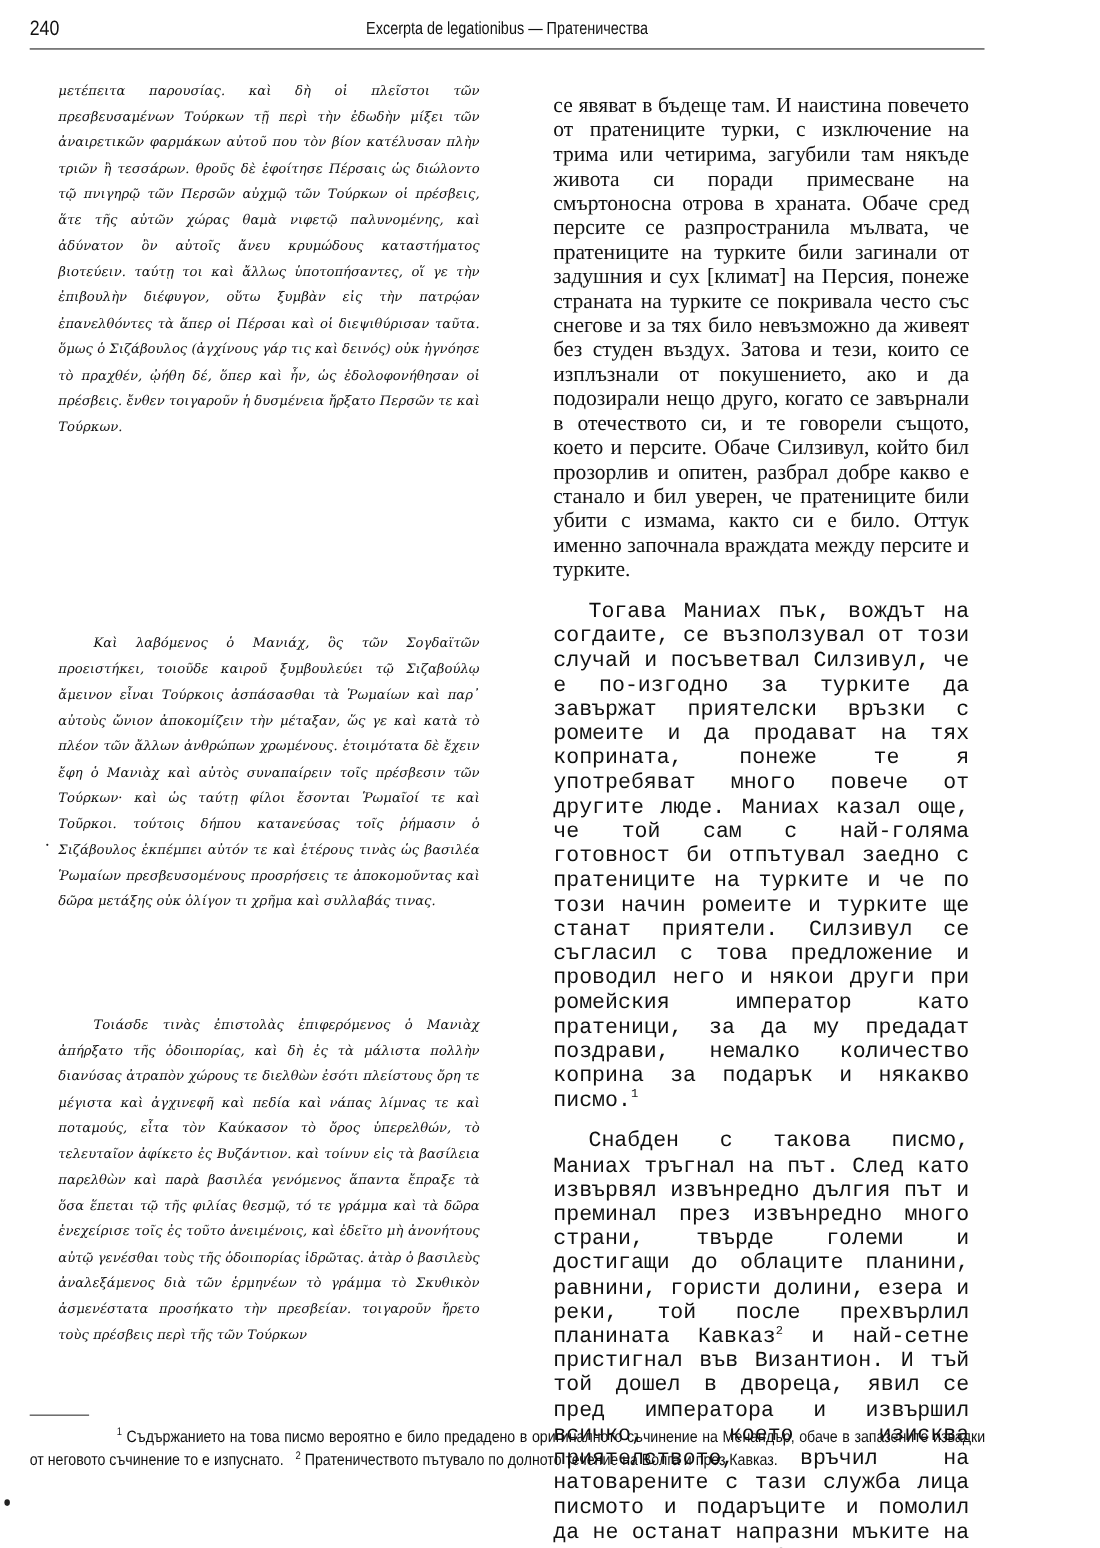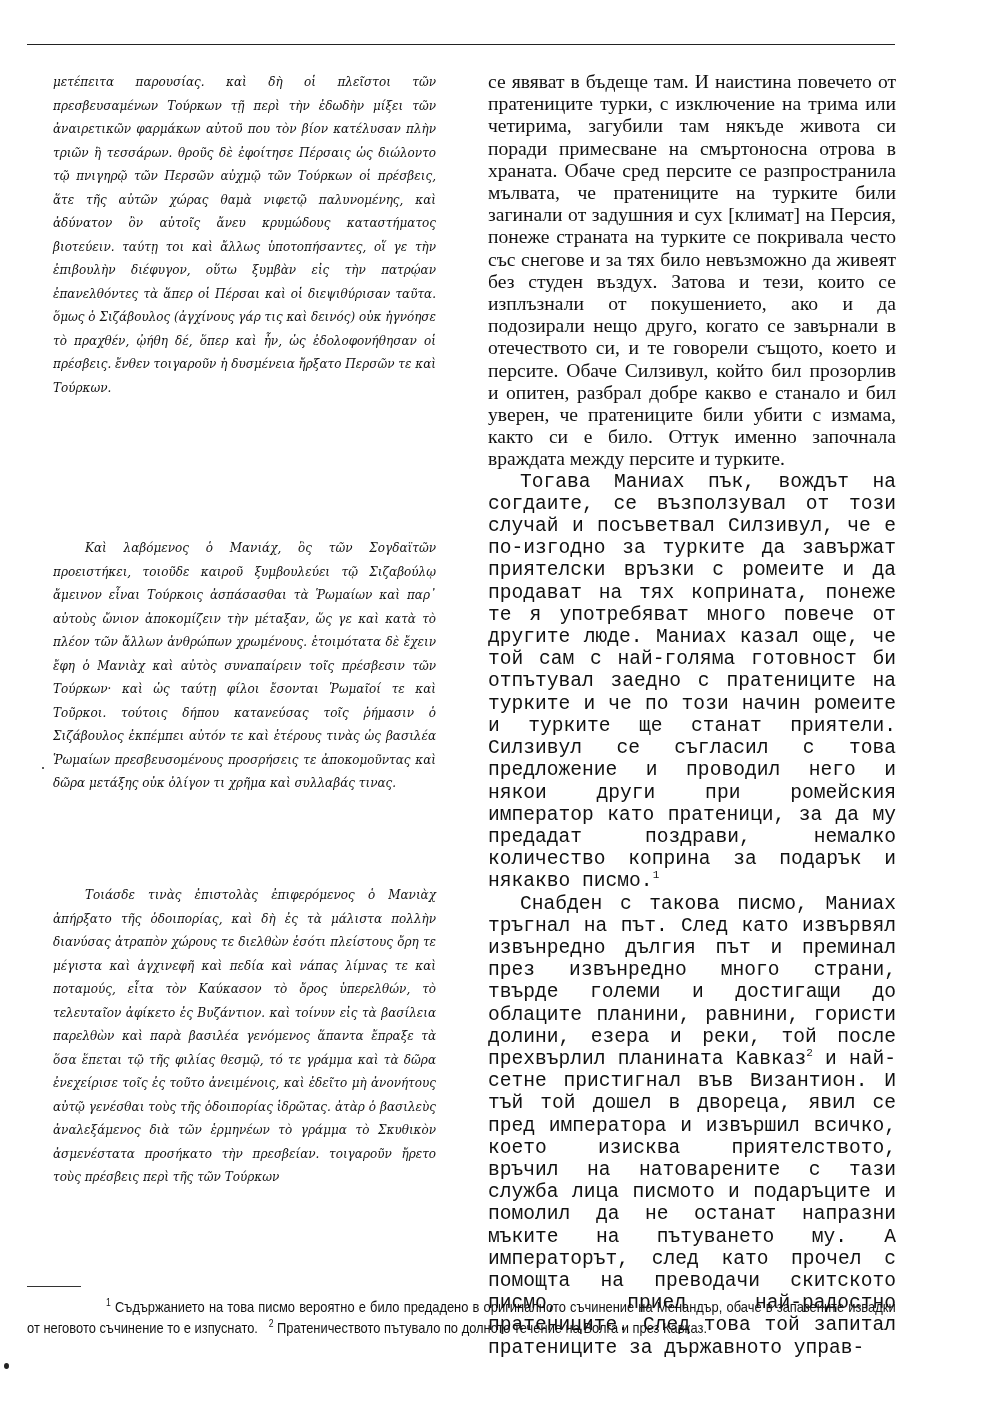--- a/index.html
+++ b/index.html
@@ -5,42 +5,46 @@
   html, body { margin:0; padding:0; background:#ffffff; }
   body { width:1000px; height:1407px; position:relative; overflow:hidden; color:#111; }
   .page { position:absolute; left:0; top:0; width:1000px; height:1407px; }
   .header { position:absolute; left:27px; top:14px; width:868px; height:28px; }
   .page-num { position:absolute; left:0; top:2px; font-family:"Liberation Sans Narrow","Liberation Sans",sans-serif; font-size:19px; letter-spacing:0; transform:scaleX(0.85); transform-origin:left; }
   .running-title { position:absolute; left:0; width:100%; top:4px; text-align:center; font-family:"Liberation Sans",sans-serif; font-size:16px; transform:scaleX(0.82); transform-origin:center; }
   .header-rule { position:absolute; left:27px; top:44px; width:868px; height:0; border-top:1.6px solid #222; }
 
   .greek-col { position:absolute; left:53px; width:383px; font-family:"DejaVu Serif",serif; font-style:italic; font-size:12px; line-height:23.5px; text-align:justify; }
   .greek-col p { margin:0; }
-  .greek-col .indent { text-indent:32px; }
+  .greek-col .indent { text-indent:32px;margin-top:36px; }
   .g1 { top:71px; }
   .g2 { top:537px; }
   .g3 { top:884px; }
 
   .bg-col { position:absolute; left:488px; top:71px; width:408px; font-family:"Liberation Serif",serif; font-size:19.6px; line-height:22.2px; text-align:justify; }
-  .bg-col p { margin:0; }
+  .bg-col p { margin:15px; }
   .bg-col .indent { text-indent:32px;font-family:Liberation Mono, monospace; }
   sup { font-size:11px; vertical-align:super; line-height:0; }
 
   .fn-rule { position:absolute; left:27px; top:1286px; width:54px; border-top:1px solid #333; }
   .footnotes { position:absolute; left:27px; top:1296px; width:868px; font-family:"Liberation Sans",sans-serif; font-size:15px; line-height:21px; text-align:justify; transform:scaleX(0.86); transform-origin:left; width:1010px; }
   .footnotes p { margin:0; text-indent:92px; }
   .fn-mark { font-size:10px; vertical-align:super; line-height:0; }
 
   .speck { position:absolute; background:#222; border-radius:50%; }
 </style>
 </head>
 <body>
 
 <div class="page">
 
+  <div class="header">
+    <span class="page-num">240</span>
+    <div class="running-title">Excerpta de legationibus — Пратеничества</div>
+  </div>
   <div class="header-rule"></div>
 
   <div class="greek-col g1">
     <p>μετέπειτα παρουσίας. καὶ δὴ οἱ πλεῖστοι τῶν πρεσβευσαμένων Τούρκων τῇ περὶ τὴν ἐδωδὴν μίξει τῶν ἀναιρετικῶν φαρμάκων αὐτοῦ που τὸν βίον κατέλυσαν πλὴν τριῶν ἢ τεσσάρων. θροῦς δὲ ἐφοίτησε Πέρσαις ὡς διώλοντο τῷ πνιγηρῷ τῶν Περσῶν αὐχμῷ τῶν Τούρκων οἱ πρέσβεις, ἅτε τῆς αὐτῶν χώρας θαμὰ νιφετῷ παλυνομένης, καὶ ἀδύνατον ὂν αὐτοῖς ἄνευ κρυμώδους καταστήματος βιοτεύειν. ταύτῃ τοι καὶ ἄλλως ὑποτοπήσαντες, οἵ γε τὴν ἐπιβουλὴν διέφυγον, οὕτω ξυμβὰν εἰς τὴν πατρῴαν ἐπανελθόντες τὰ ἅπερ οἱ Πέρσαι καὶ οἱ διεψιθύρισαν ταῦτα. ὅμως ὁ Σιζάβουλος (ἀγχίνους γάρ τις καὶ δεινός) οὐκ ἠγνόησε τὸ πραχθέν, ᾠήθη δέ, ὅπερ καὶ ἦν, ὡς ἐδολοφονήθησαν οἱ πρέσβεις. ἔνθεν τοιγαροῦν ἡ δυσμένεια ἤρξατο Περσῶν τε καὶ Τούρκων.</p>
   </div>
   <div class="greek-col g2">
     <p class="indent">Καὶ λαβόμενος ὁ Μανιάχ, ὃς τῶν Σογδαϊτῶν προειστήκει, τοιοῦδε καιροῦ ξυμβουλεύει τῷ Σιζαβούλῳ ἄμεινον εἶναι Τούρκοις ἀσπάσασθαι τὰ Ῥωμαίων καὶ παρ᾽ αὐτοὺς ὤνιον ἀποκομίζειν τὴν μέταξαν, ὥς γε καὶ κατὰ τὸ πλέον τῶν ἄλλων ἀνθρώπων χρωμένους. ἑτοιμότατα δὲ ἔχειν ἔφη ὁ Μανιὰχ καὶ αὐτὸς συναπαίρειν τοῖς πρέσβεσιν τῶν Τούρκων· καὶ ὡς ταύτῃ φίλοι ἔσονται Ῥωμαῖοί τε καὶ Τοῦρκοι. τούτοις δήπου κατανεύσας τοῖς ῥήμασιν ὁ Σιζάβουλος ἐκπέμπει αὐτόν τε καὶ ἑτέρους τινὰς ὡς βασιλέα Ῥωμαίων πρεσβευσομένους προσρήσεις τε ἀποκομοῦντας καὶ δῶρα μετάξης οὐκ ὀλίγον τι χρῆμα καὶ συλλαβάς τινας.</p>
   </div>
   <div class="greek-col g3">
     <p class="indent">Τοιάσδε τινὰς ἐπιστολὰς ἐπιφερόμενος ὁ Μανιὰχ ἀπήρξατο τῆς ὁδοιπορίας, καὶ δὴ ἐς τὰ μάλιστα πολλὴν διανύσας ἀτραπὸν χώρους τε διελθὼν ἐσότι πλείστους ὄρη τε μέγιστα καὶ ἀγχινεφῆ καὶ πεδία καὶ νάπας λίμνας τε καὶ ποταμούς, εἶτα τὸν Καύκασον τὸ ὄρος ὑπερελθών, τὸ τελευταῖον ἀφίκετο ἐς Βυζάντιον. καὶ τοίνυν εἰς τὰ βασίλεια παρελθὼν καὶ παρὰ βασιλέα γενόμενος ἅπαντα ἔπραξε τὰ ὅσα ἕπεται τῷ τῆς φιλίας θεσμῷ, τό τε γράμμα καὶ τὰ δῶρα ἐνεχείρισε τοῖς ἐς τοῦτο ἀνειμένοις, καὶ ἐδεῖτο μὴ ἀνονήτους αὐτῷ γενέσθαι τοὺς τῆς ὁδοιπορίας ἱδρῶτας. ἀτὰρ ὁ βασιλεὺς ἀναλεξάμενος διὰ τῶν ἑρμηνέων τὸ γράμμα τὸ Σκυθικὸν ἀσμενέστατα προσήκατο τὴν πρεσβείαν. τοιγαροῦν ἤρετο τοὺς πρέσβεις περὶ τῆς τῶν Τούρκων</p>

